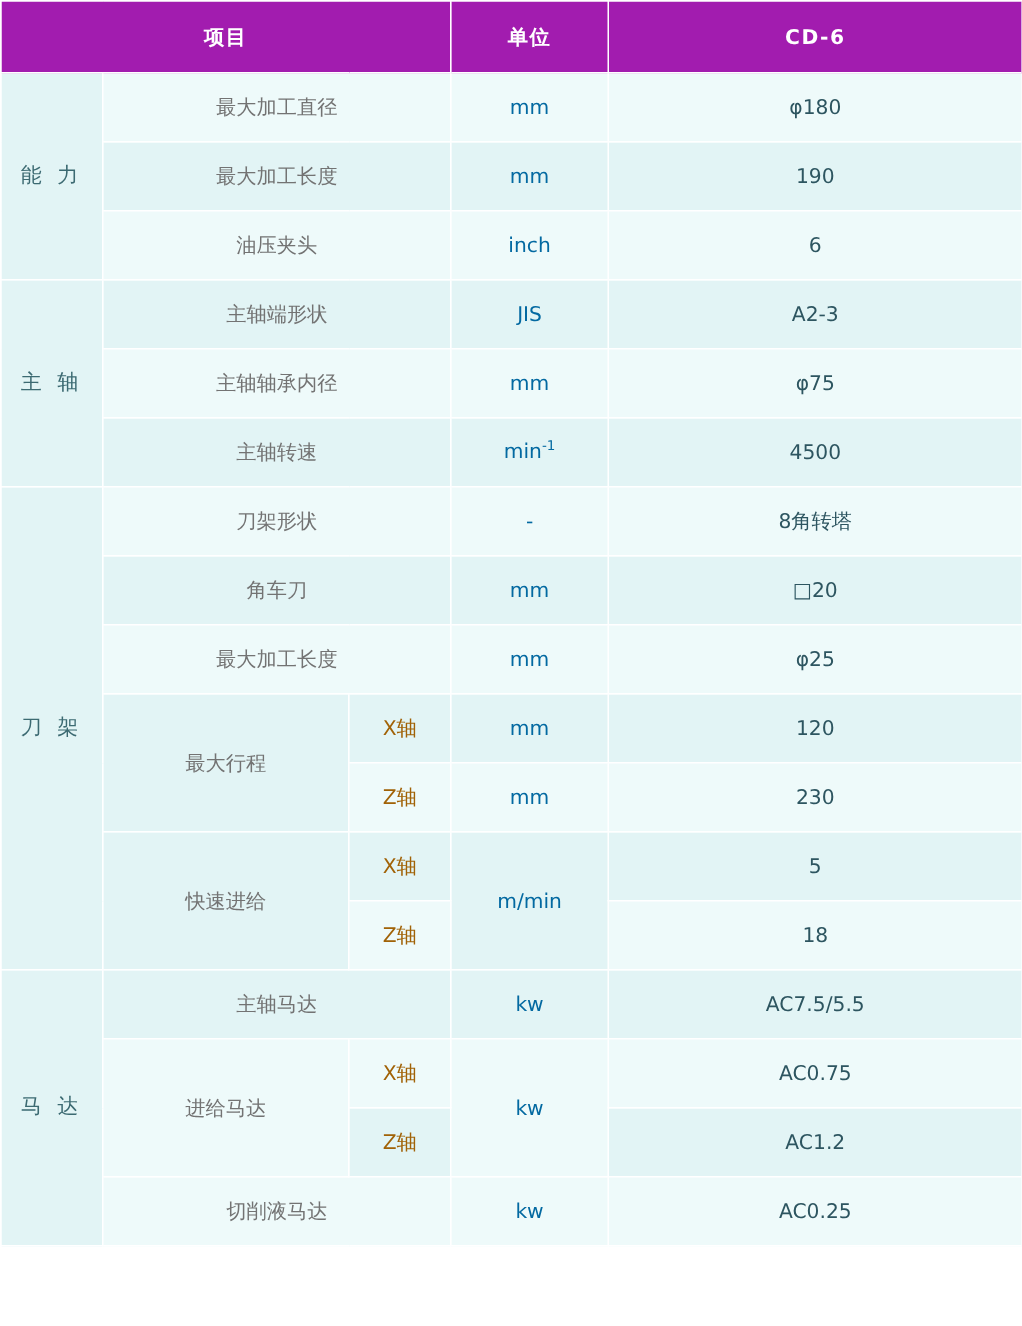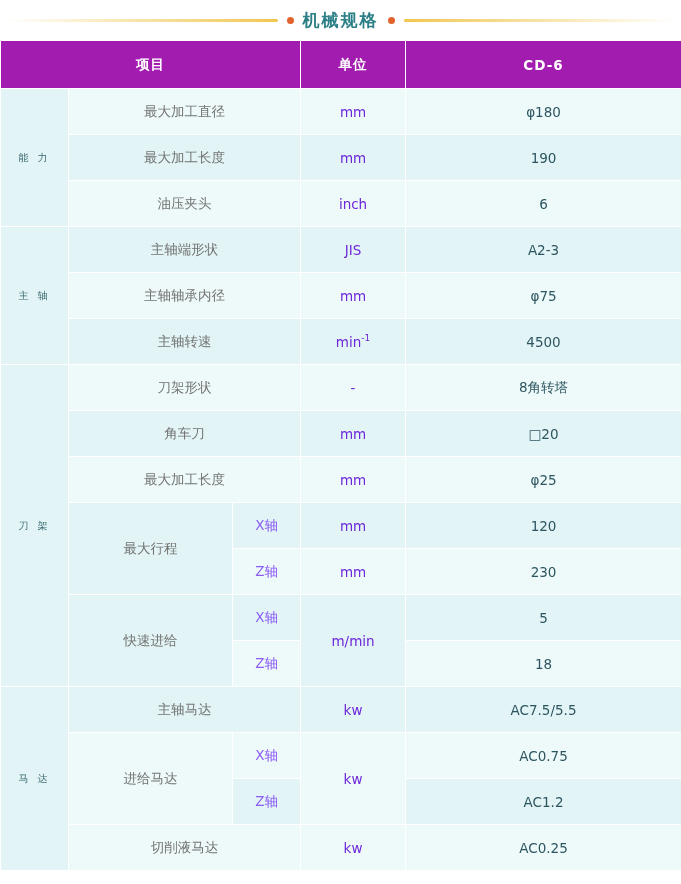--- a/index.html
+++ b/index.html
@@ -80,45 +80,38 @@
     background: #a21caf;
     color: #ffffff;
     font-size: 15px;
     font-weight: bold;
     height: 48px;
     letter-spacing: 1px;
   }
   td.group {
     background: #e2f4f5;
     color: #3c6a72;
-    font-size: 10px;
+    font-size: 14px;
     letter-spacing: 3px;
     line-height: 1.35;
   }
   td.r-light { background: #eefafa; }
   td.r-dark  { background: #e2f4f5; }
   td.item { color: #737373; }
-  td.sub  { color: #8b5cf6; margin-top: 15px; }
-  td.unit { color: #6d28d9; }
+  td.sub  { color: #a16207; margin-top: 15px; }
+  td.unit { color: #0369a1; }
   td.val  { color: #2d5560; }
 
   sup { font-size: 9px; vertical-align: super; }
 </style>
 </head>
 <body>
 
 <div class="page">
 
-  <div class="title-bar">
-    <div class="title-rule"></div>
-    <div class="title-dot"></div>
-    <div class="title-text">机械规格</div>
-    <div class="title-dot"></div>
-    <div class="title-rule right"></div>
-  </div>
 
   <table class="spec-table">
     <colgroup>
       <col class="c-group">
         <col class="c-item">
         <col class="c-sub">
         <col class="c-unit">
         <col class="c-val">
     </colgroup>
     <thead>

